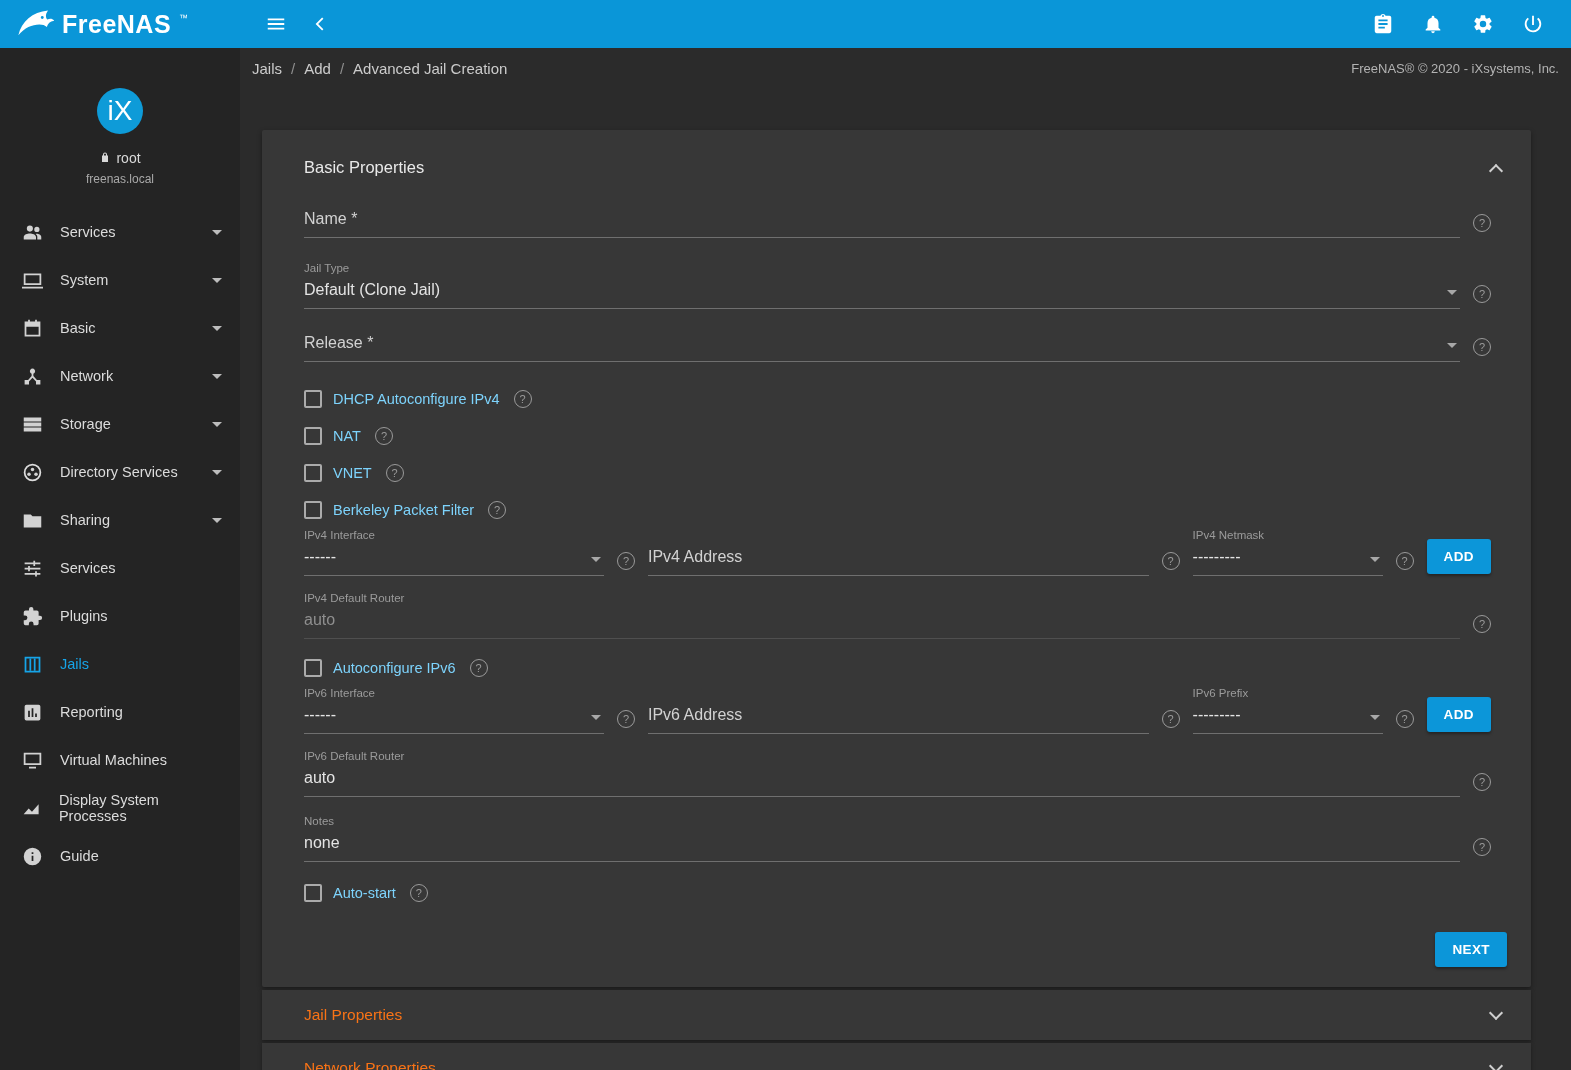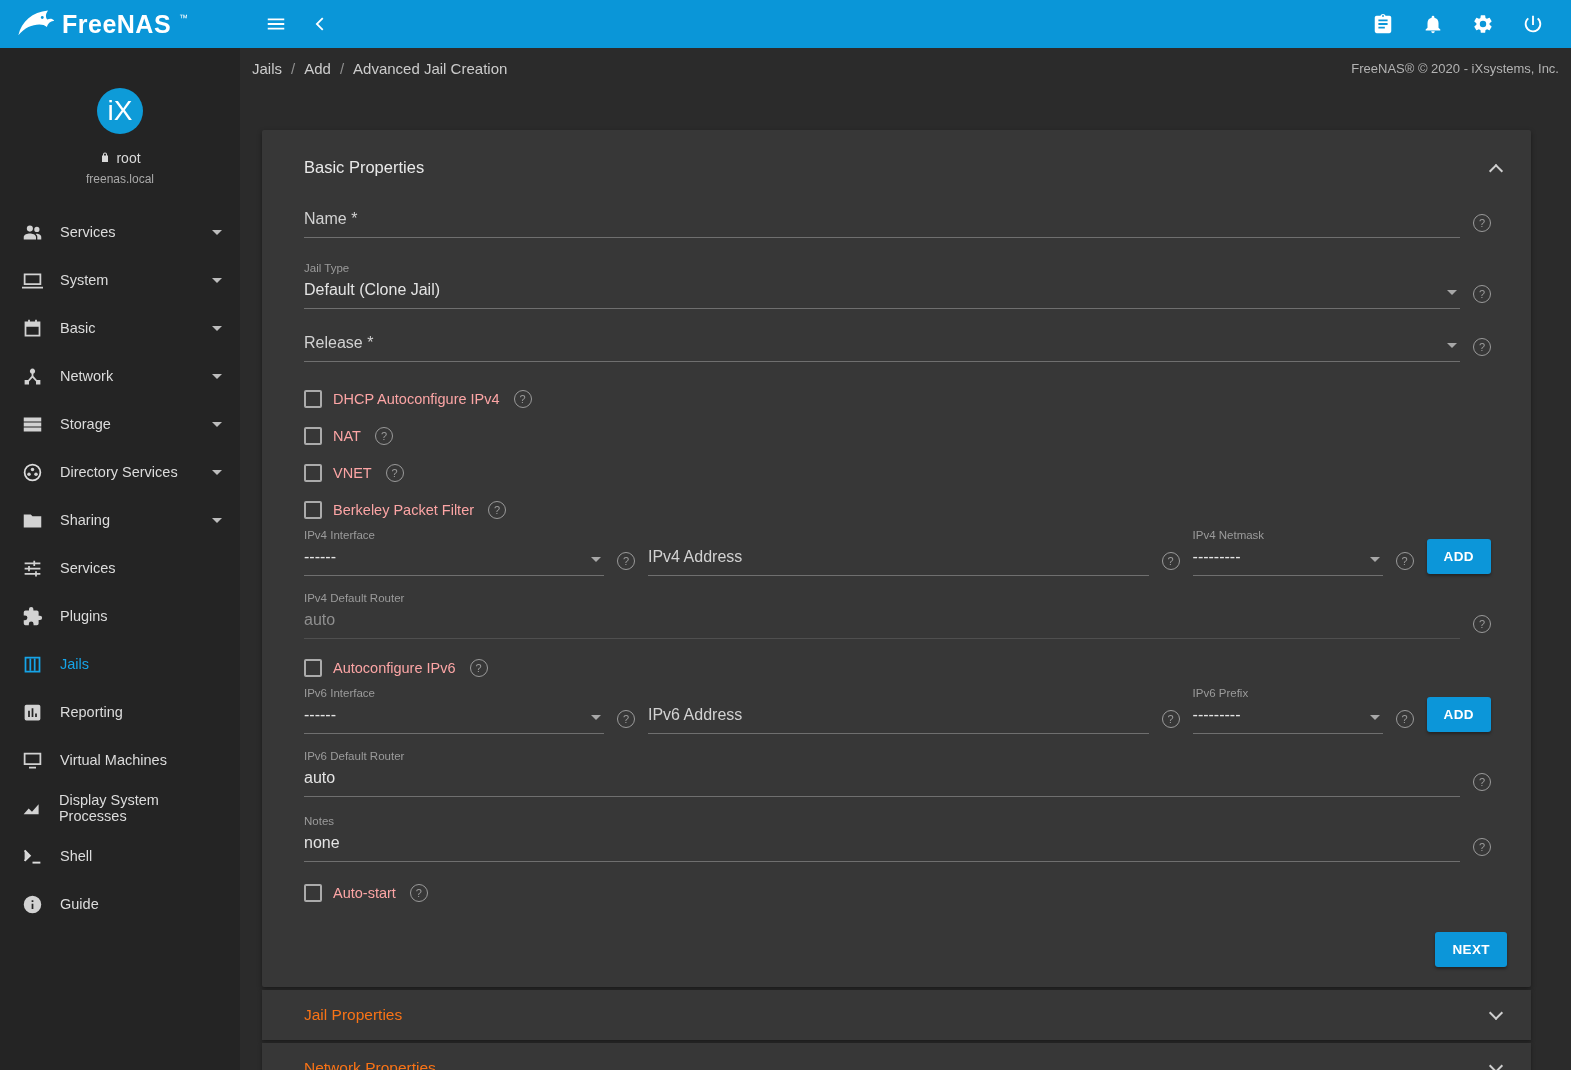--- a/index.html
+++ b/index.html
@@ -67,21 +67,21 @@
   .val { font-size:16px; color:var(--txt); line-height:20px; min-height:20px; }
   .val.ph { color:#d2d2d2; }
   .val.dim { color:#8f8f8f; }
   .select-caret { position:absolute; right:3px; bottom:13px; width:0; height:0;
     border-left:5px solid transparent; border-right:5px solid transparent; border-top:5px solid #a8a8a8; }
   .help { flex:0 0 18px; width:18px; height:18px; border:1.5px solid #9a9a9a; border-radius:50%;
     color:#9a9a9a; font-size:11px; display:flex; align-items:center; justify-content:center;
     margin-bottom:6px; cursor:pointer; line-height:1; }
   .checkrow { display:flex; align-items:center; gap:11px; margin-bottom:19px; }
   .cbox { width:18px; height:18px; border:2px solid #ababab; border-radius:2px; cursor:pointer; }
-  .clabel { font-size:14.5px; color:#fca5a5; }
+  .clabel { font-size:14.5px; color:#7dd3fc; }
   .checkrow .help { margin-bottom:0; margin-left:3px; }
   .col-interface { flex:0 0 300px; }
   .col-netmask { flex:0 0 190px; }
   .btn { background:#0c96d9; color:#fff; border:none; font-family:inherit; font-size:13.5px; font-weight:700;
     letter-spacing:.4px; padding:10px 17px; border-radius:3px; cursor:pointer;
     box-shadow:0 2px 3px rgba(0,0,0,.35); }
   .add-btn { margin-bottom:2px; }
   .card-footer { display:flex; justify-content:flex-end; padding:30px 24px 20px; }
 
   .panel { margin-top:3px; background:var(--card); height:50px; display:flex; align-items:center;
@@ -236,27 +236,20 @@
           </svg>
         <span>Virtual Machines</span>
       </div>
       <div class="nav-item">
         <svg viewBox="0 0 24 24">
             <path d="M2 19l6-7 4 4 8-9v12H2z"></path>
           </svg>
         <span>Display System Processes</span>
       </div>
       <div class="nav-item">
-        <svg viewBox="0 0 24 24" fill="none" stroke="currentColor" stroke-width="2.2">
-            <path d="M3 5l6 6-6 6"></path>
-            <path d="M12 19h9"></path>
-          </svg>
-        <span>Shell</span>
-      </div>
-      <div class="nav-item">
         <svg viewBox="0 0 24 24">
             <path d="M12 2a10 10 0 1 0 0 20 10 10 0 0 0 0-20zm1 15h-2v-6h2v6zm0-8h-2V7h2v2z"></path>
           </svg>
         <span>Guide</span>
       </div>
     </nav>
   </aside>
 
   <main class="main">
     <div class="crumb-row">

